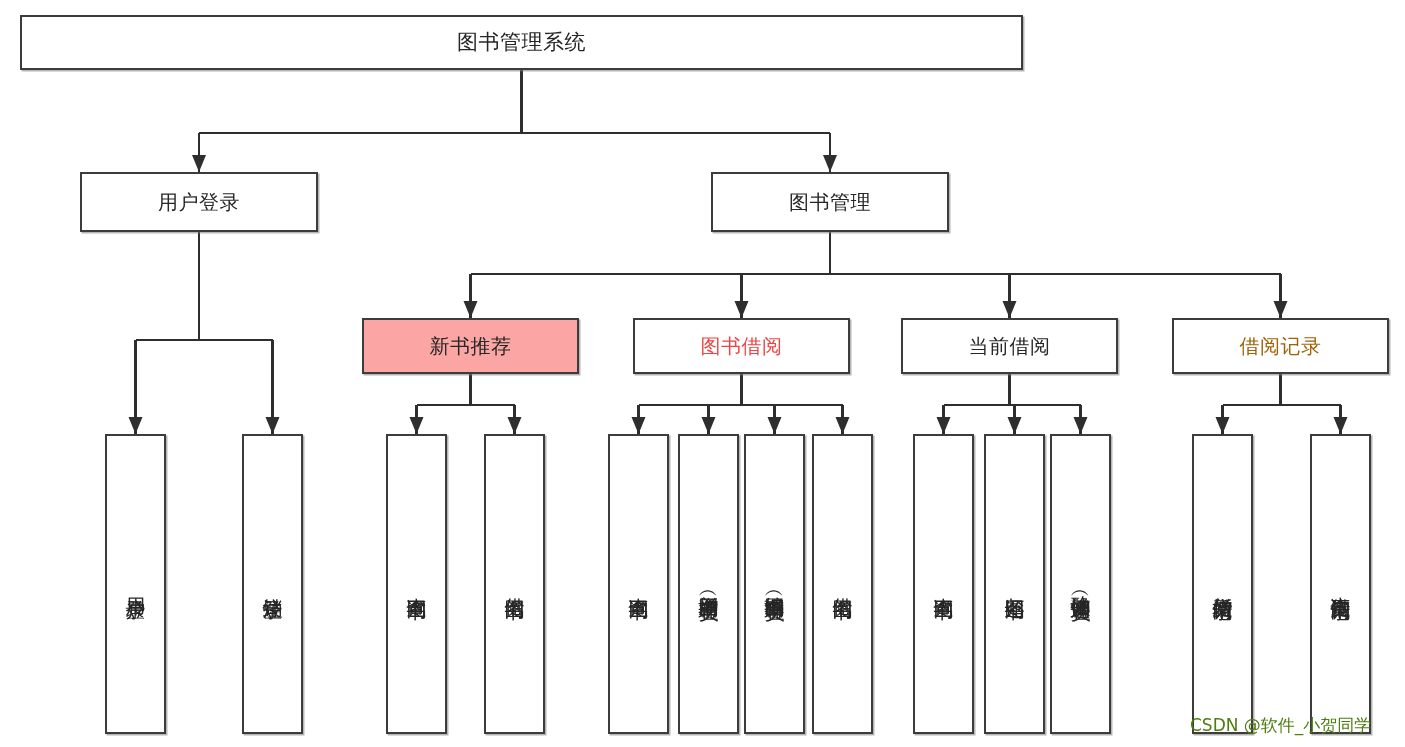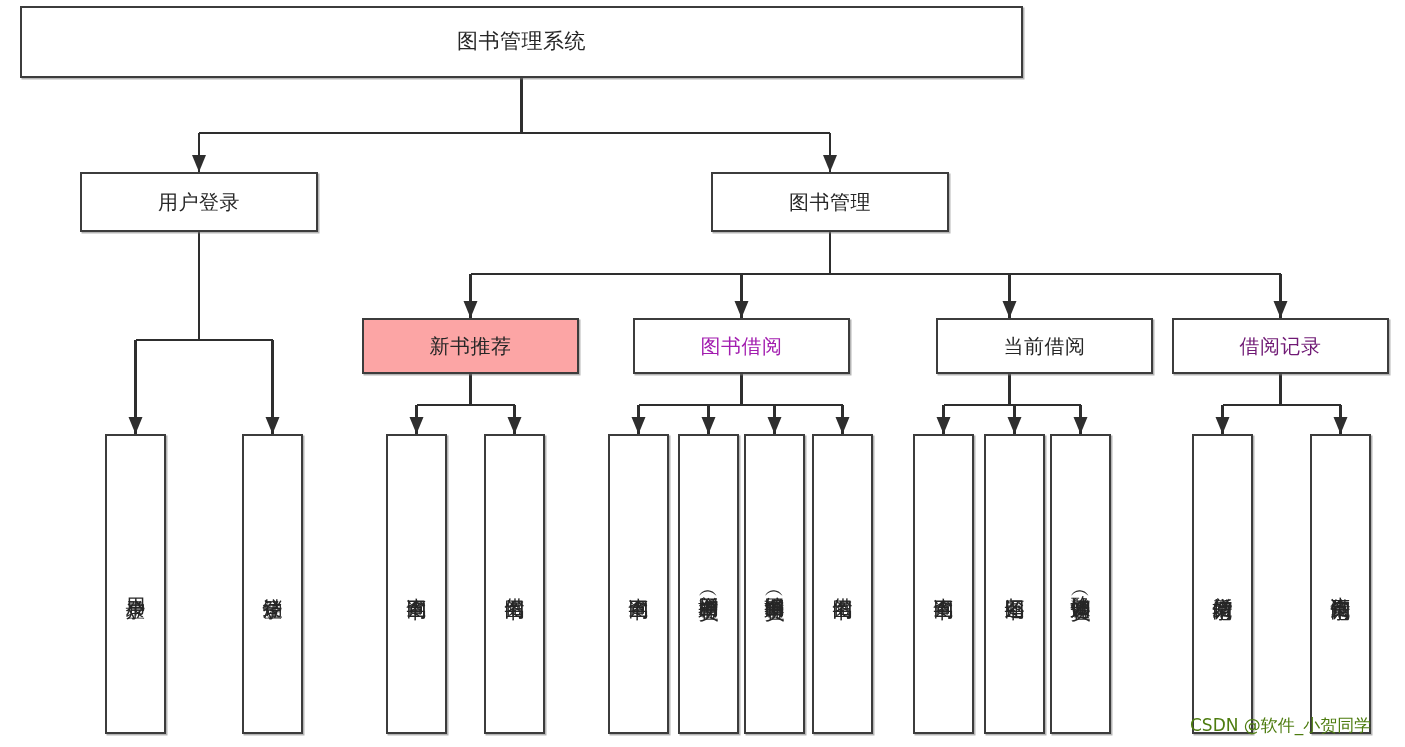--- a/index.html
+++ b/index.html
@@ -120,40 +120,40 @@
       <line x1="1080.5" y1="405" x2="1080.5" y2="434" stroke="#2e2e2e" stroke-width="2.6" shape-rendering="crispEdges"></line>
       <path d="M 1073.5 417 L 1087.5 417 L 1080.5 434 Z" fill="#2e2e2e"></path>
       <line x1="1280.5" y1="374" x2="1280.5" y2="405" stroke="#2e2e2e" stroke-width="2.6" shape-rendering="crispEdges"></line>
       <line x1="1222.5" y1="405" x2="1340.5" y2="405" stroke="#2e2e2e" stroke-width="2.6" shape-rendering="crispEdges"></line>
       <line x1="1222.5" y1="405" x2="1222.5" y2="434" stroke="#2e2e2e" stroke-width="2.6" shape-rendering="crispEdges"></line>
       <path d="M 1215.5 417 L 1229.5 417 L 1222.5 434 Z" fill="#2e2e2e"></path>
       <line x1="1340.5" y1="405" x2="1340.5" y2="434" stroke="#2e2e2e" stroke-width="2.6" shape-rendering="crispEdges"></line>
       <path d="M 1333.5 417 L 1347.5 417 L 1340.5 434 Z" fill="#2e2e2e"></path>
     </svg>
   <div id="nodes">
-      <div class="node horizontal root" style="left: 20px; top: 6px; width: 1003px; height: 72px; border-color: rgb(60, 60, 60); background: rgb(255, 255, 255);">
+      <div class="node horizontal root" style="left: 20px; top: 15px; width: 1003px; height: 55px; border-color: rgb(60, 60, 60); background: rgb(255, 255, 255);">
         <span class="node-label" style="color: rgb(38, 38, 38);">图书管理系统</span>
       </div>
       <div class="node horizontal" style="left: 80px; top: 172px; width: 238px; height: 60px; border-color: rgb(60, 60, 60); background: rgb(255, 255, 255);">
         <span class="node-label" style="color: rgb(38, 38, 38);">用户登录</span>
       </div>
       <div class="node horizontal" style="left: 711px; top: 172px; width: 238px; height: 60px; border-color: rgb(60, 60, 60); background: rgb(255, 255, 255);">
         <span class="node-label" style="color: rgb(38, 38, 38);">图书管理</span>
       </div>
       <div class="node horizontal" style="left: 362px; top: 318px; width: 217px; height: 56px; border-color: rgb(60, 60, 60); background: #fca5a5;">
         <span class="node-label" style="color: rgb(38, 38, 38);">新书推荐</span>
       </div>
       <div class="node horizontal" style="left: 633px; top: 318px; width: 217px; height: 56px; border-color: rgb(60, 60, 60); background: rgb(255, 255, 255);">
-        <span class="node-label" style="color: #a21caf;">图书借阅</span>
+        <span class="node-label" style="color: #ef4444;">图书借阅</span>
       </div>
-      <div class="node horizontal" style="left: 936px; top: 318px; width: 217px; height: 56px; border-color: rgb(60, 60, 60); background: rgb(255, 255, 255);">
+      <div class="node horizontal" style="left: 901px; top: 318px; width: 217px; height: 56px; border-color: rgb(60, 60, 60); background: rgb(255, 255, 255);">
         <span class="node-label" style="color: rgb(38, 38, 38);">当前借阅</span>
       </div>
       <div class="node horizontal" style="left: 1172px; top: 318px; width: 217px; height: 56px; border-color: rgb(60, 60, 60); background: rgb(255, 255, 255);">
-        <span class="node-label" style="color: #701a75;">借阅记录</span>
+        <span class="node-label" style="color: #a16207;">借阅记录</span>
       </div>
       <div class="node vertical" style="left: 105px; top: 434px; width: 61px; height: 300px; border-color: rgb(60, 60, 60); background: rgb(255, 255, 255);">
         <span class="node-label" style="color: rgb(38, 38, 38);">用户登录</span>
       </div>
       <div class="node vertical" style="left: 242px; top: 434px; width: 61px; height: 300px; border-color: rgb(60, 60, 60); background: rgb(255, 255, 255);">
         <span class="node-label" style="color: rgb(38, 38, 38);">注销登录</span>
       </div>
       <div class="node vertical" style="left: 386px; top: 434px; width: 61px; height: 300px; border-color: rgb(60, 60, 60); background: rgb(255, 255, 255);">
         <span class="node-label" style="color: rgb(38, 38, 38);">查询图书</span>
       </div>

